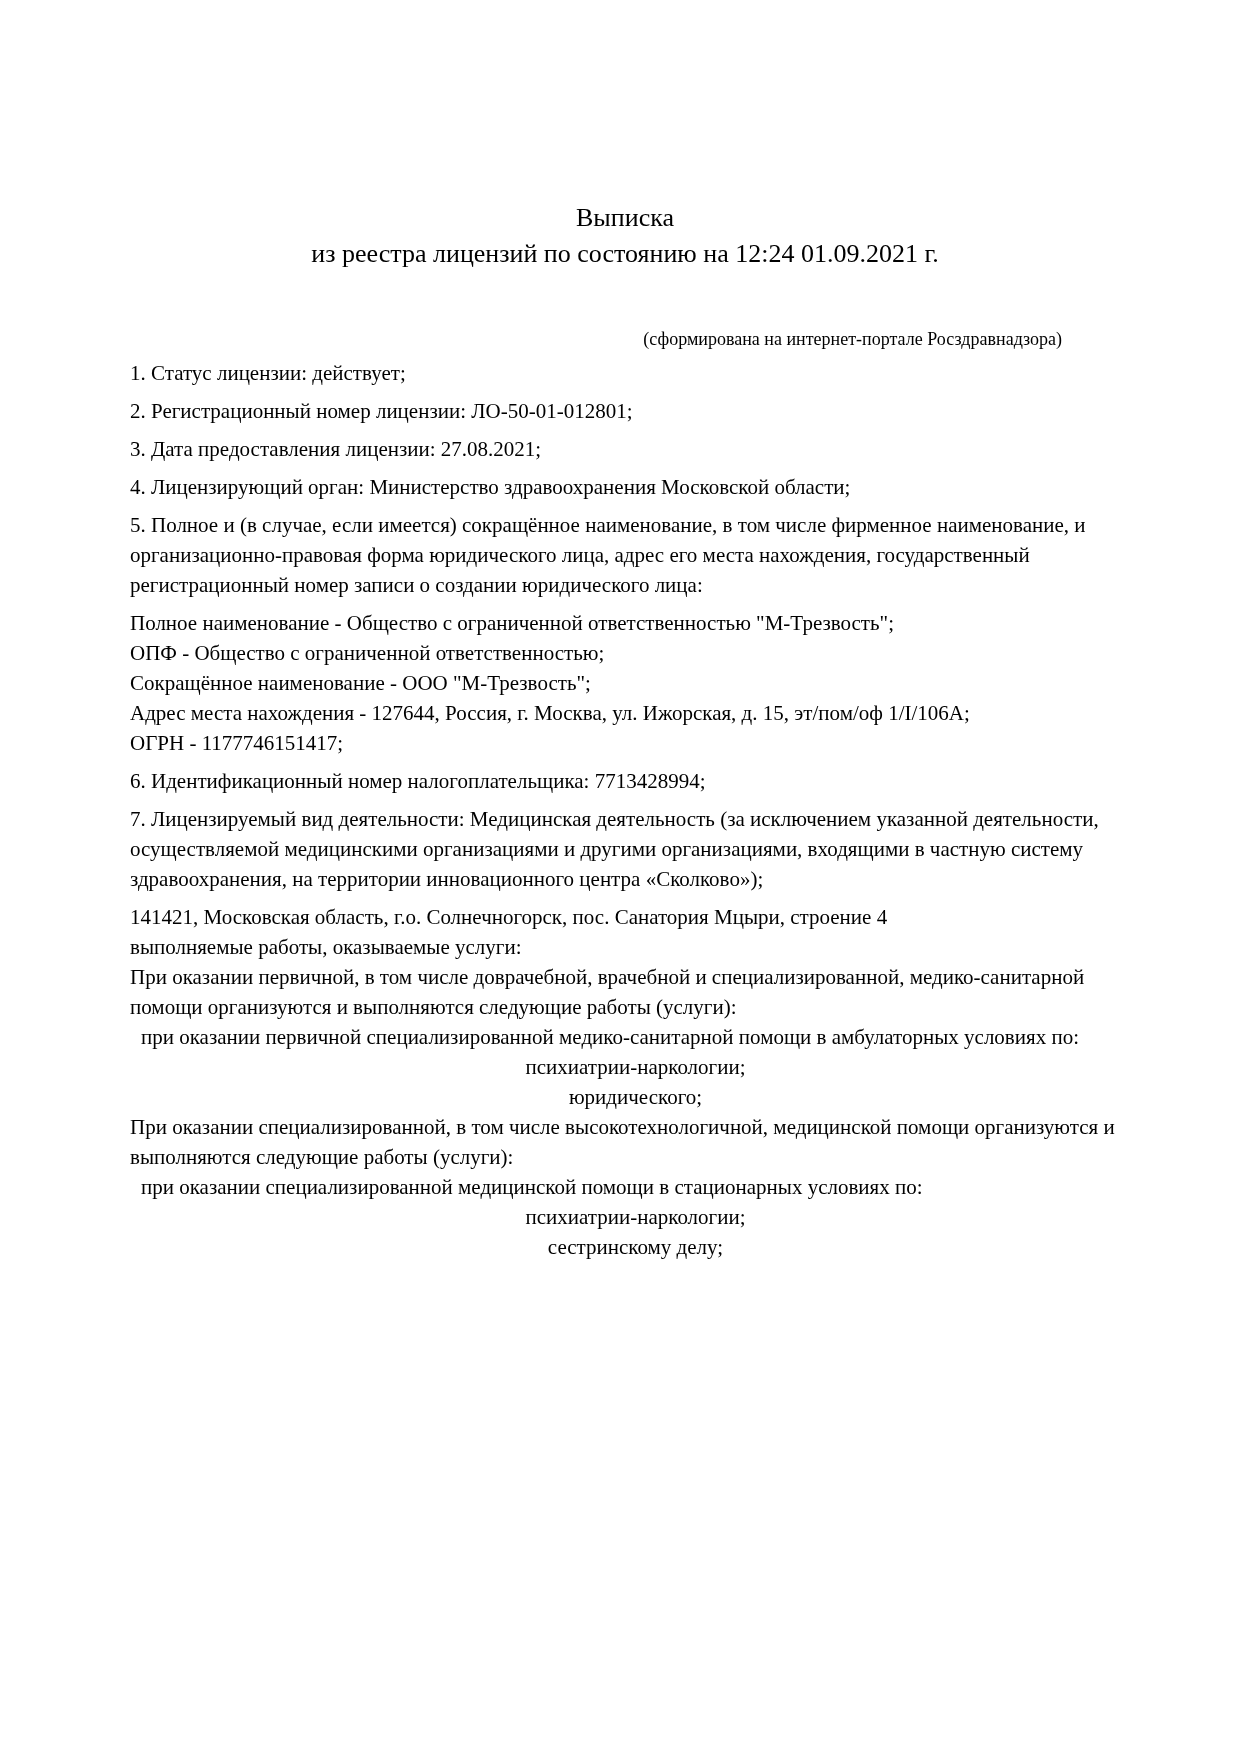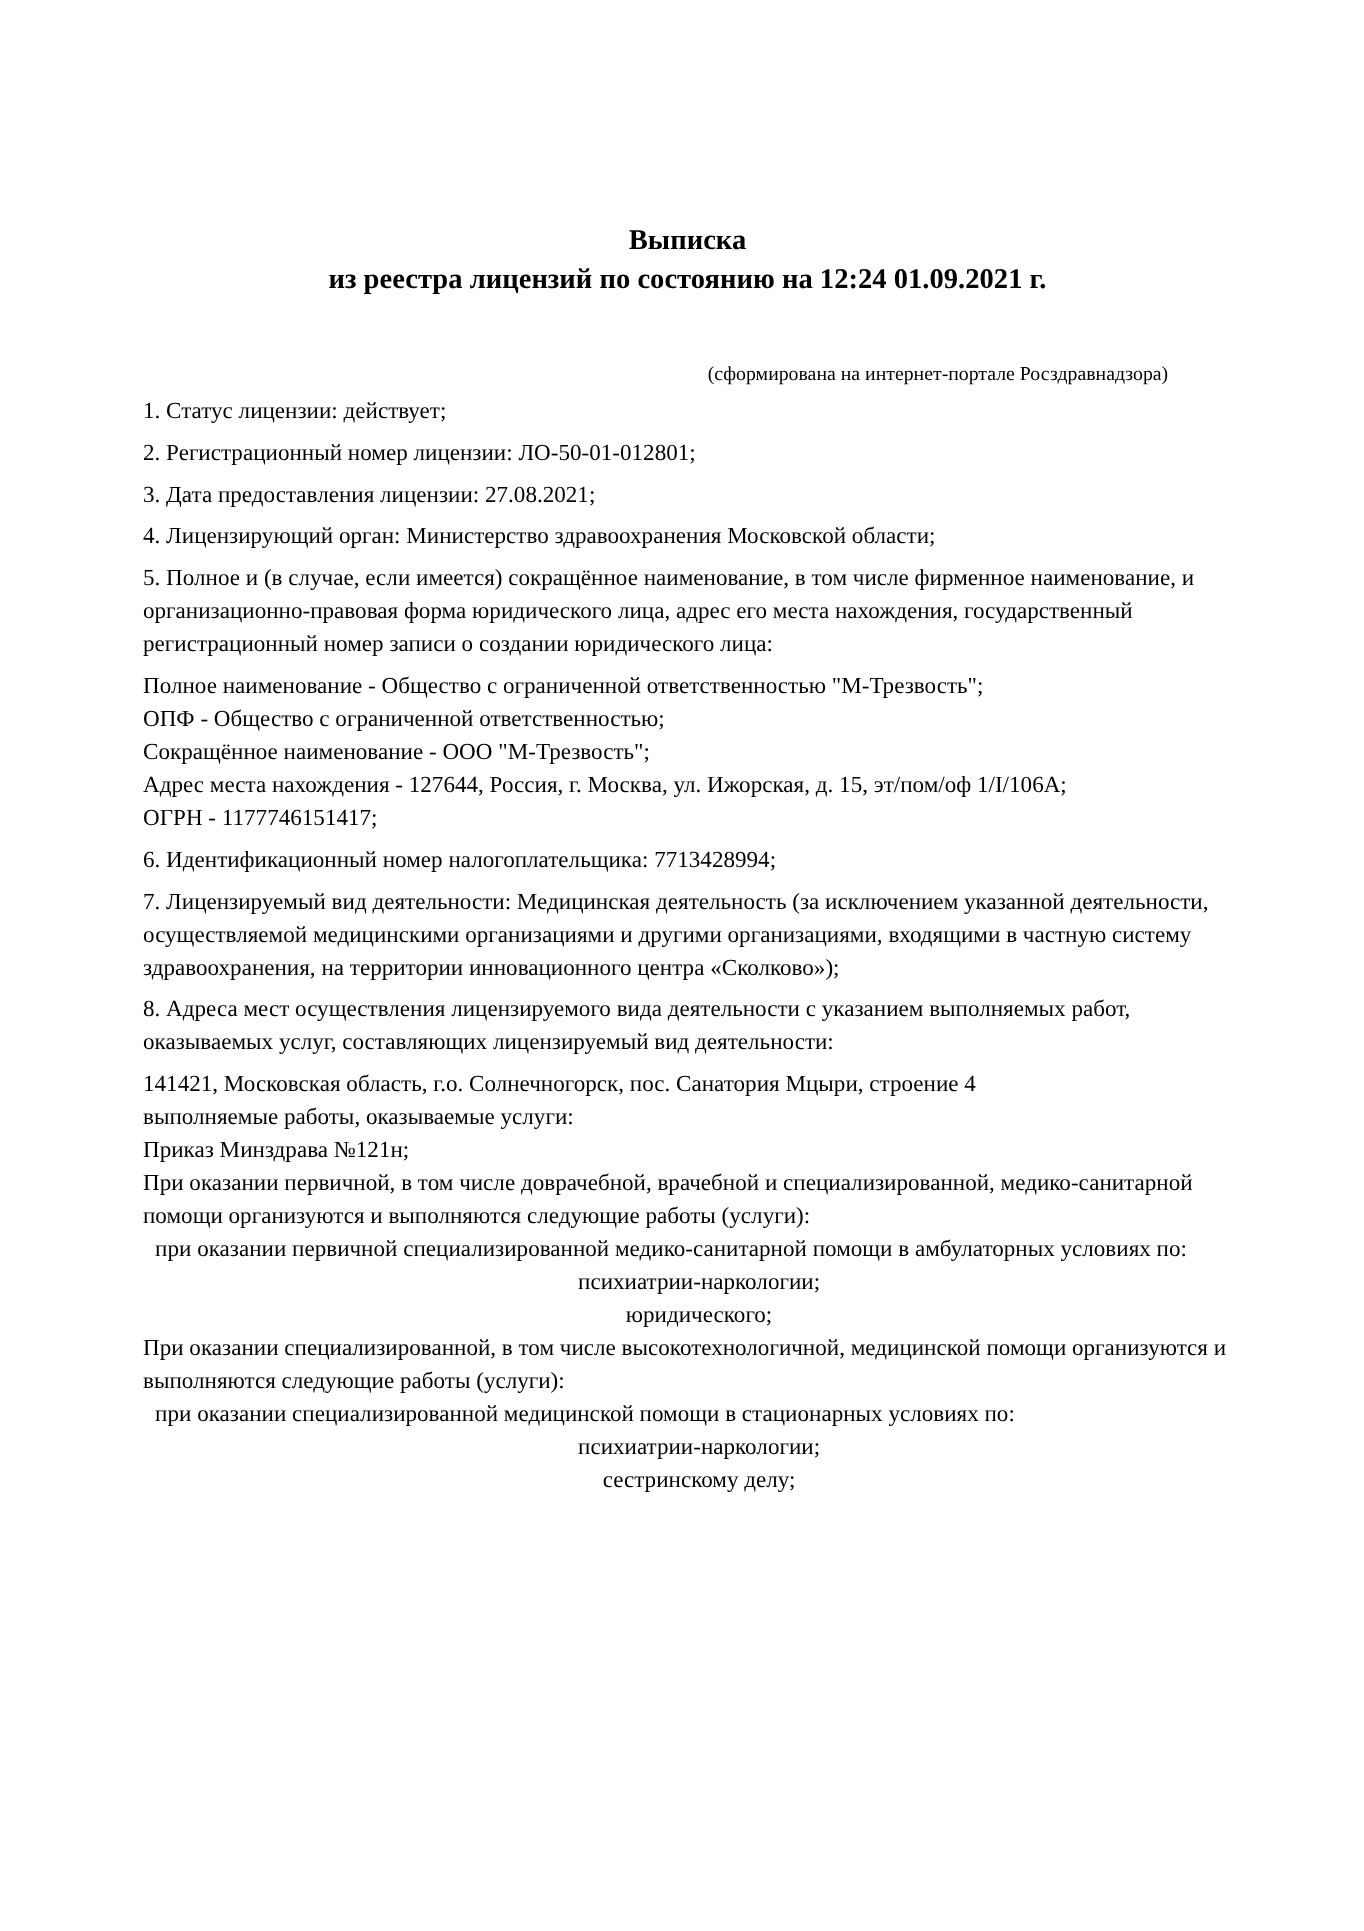--- a/index.html
+++ b/index.html
@@ -15,21 +15,21 @@
     color: #000000;
   }
   .page {
     box-sizing: border-box;
     width: 1240px;
     height: 1755px;
     padding: 200px 120px 0 130px;
   }
   .doc-title {
     text-align: center;
-    font-weight: bold;
+    font-weight: normal;
     font-size: 26px;
     line-height: 36px;
     margin: 0;
   }
   .doc-subtitle {
     text-align: right;
     font-size: 18px;
     line-height: 22px;
     margin: 56px 0 0 0;
     padding-right: 58px;
@@ -63,24 +63,22 @@
       <p class="para indent0 gap">3. Дата предоставления лицензии: 27.08.2021;</p>
       <p class="para indent0 gap">4. Лицензирующий орган: Министерство здравоохранения Московской области;</p>
       <p class="para indent0 gap">5. Полное и (в случае, если имеется) сокращённое наименование, в том числе фирменное наименование, и организационно-правовая форма юридического лица, адрес его места нахождения, государственный регистрационный номер записи о создании юридического лица:</p>
       <p class="para indent0 gap">Полное наименование - Общество с ограниченной ответственностью "М-Трезвость";</p>
       <p class="para indent0">ОПФ - Общество с ограниченной ответственностью;</p>
       <p class="para indent0">Сокращённое наименование - ООО "М-Трезвость";</p>
       <p class="para indent0">Адрес места нахождения - 127644, Россия, г. Москва, ул. Ижорская, д. 15, эт/пом/оф 1/I/106А;</p>
       <p class="para indent0">ОГРН - 1177746151417;</p>
       <p class="para indent0 gap">6. Идентификационный номер налогоплательщика: 7713428994;</p>
       <p class="para indent0 gap">7. Лицензируемый вид деятельности: Медицинская деятельность (за исключением указанной деятельности, осуществляемой медицинскими организациями и другими организациями, входящими в частную систему здравоохранения, на территории инновационного центра «Сколково»);</p>
-      <p class="para indent0 gap">8. Адреса мест осуществления лицензируемого вида деятельности с указанием выполняемых работ, оказываемых услуг, составляющих лицензируемый вид деятельности:</p>
       <p class="para indent0 gap">141421, Московская область, г.о. Солнечногорск, пос. Санатория Мцыри, строение 4</p>
       <p class="para indent0">выполняемые работы, оказываемые услуги:</p>
-      <p class="para indent0">Приказ Минздрава №121н;</p>
       <p class="para indent0">При оказании первичной, в том числе доврачебной, врачебной и специализированной, медико-санитарной помощи организуются и выполняются следующие работы (услуги):</p>
       <p class="para indent1">при оказании первичной специализированной медико-санитарной помощи в амбулаторных условиях по:</p>
       <p class="para indent2">психиатрии-наркологии;</p>
       <p class="para indent2">юридического;</p>
       <p class="para indent0">При оказании специализированной, в том числе высокотехнологичной, медицинской помощи организуются и выполняются следующие работы (услуги):</p>
       <p class="para indent1">при оказании специализированной медицинской помощи в стационарных условиях по:</p>
       <p class="para indent2">психиатрии-наркологии;</p>
       <p class="para indent2">сестринскому делу;</p>
     </div>
 </div>

